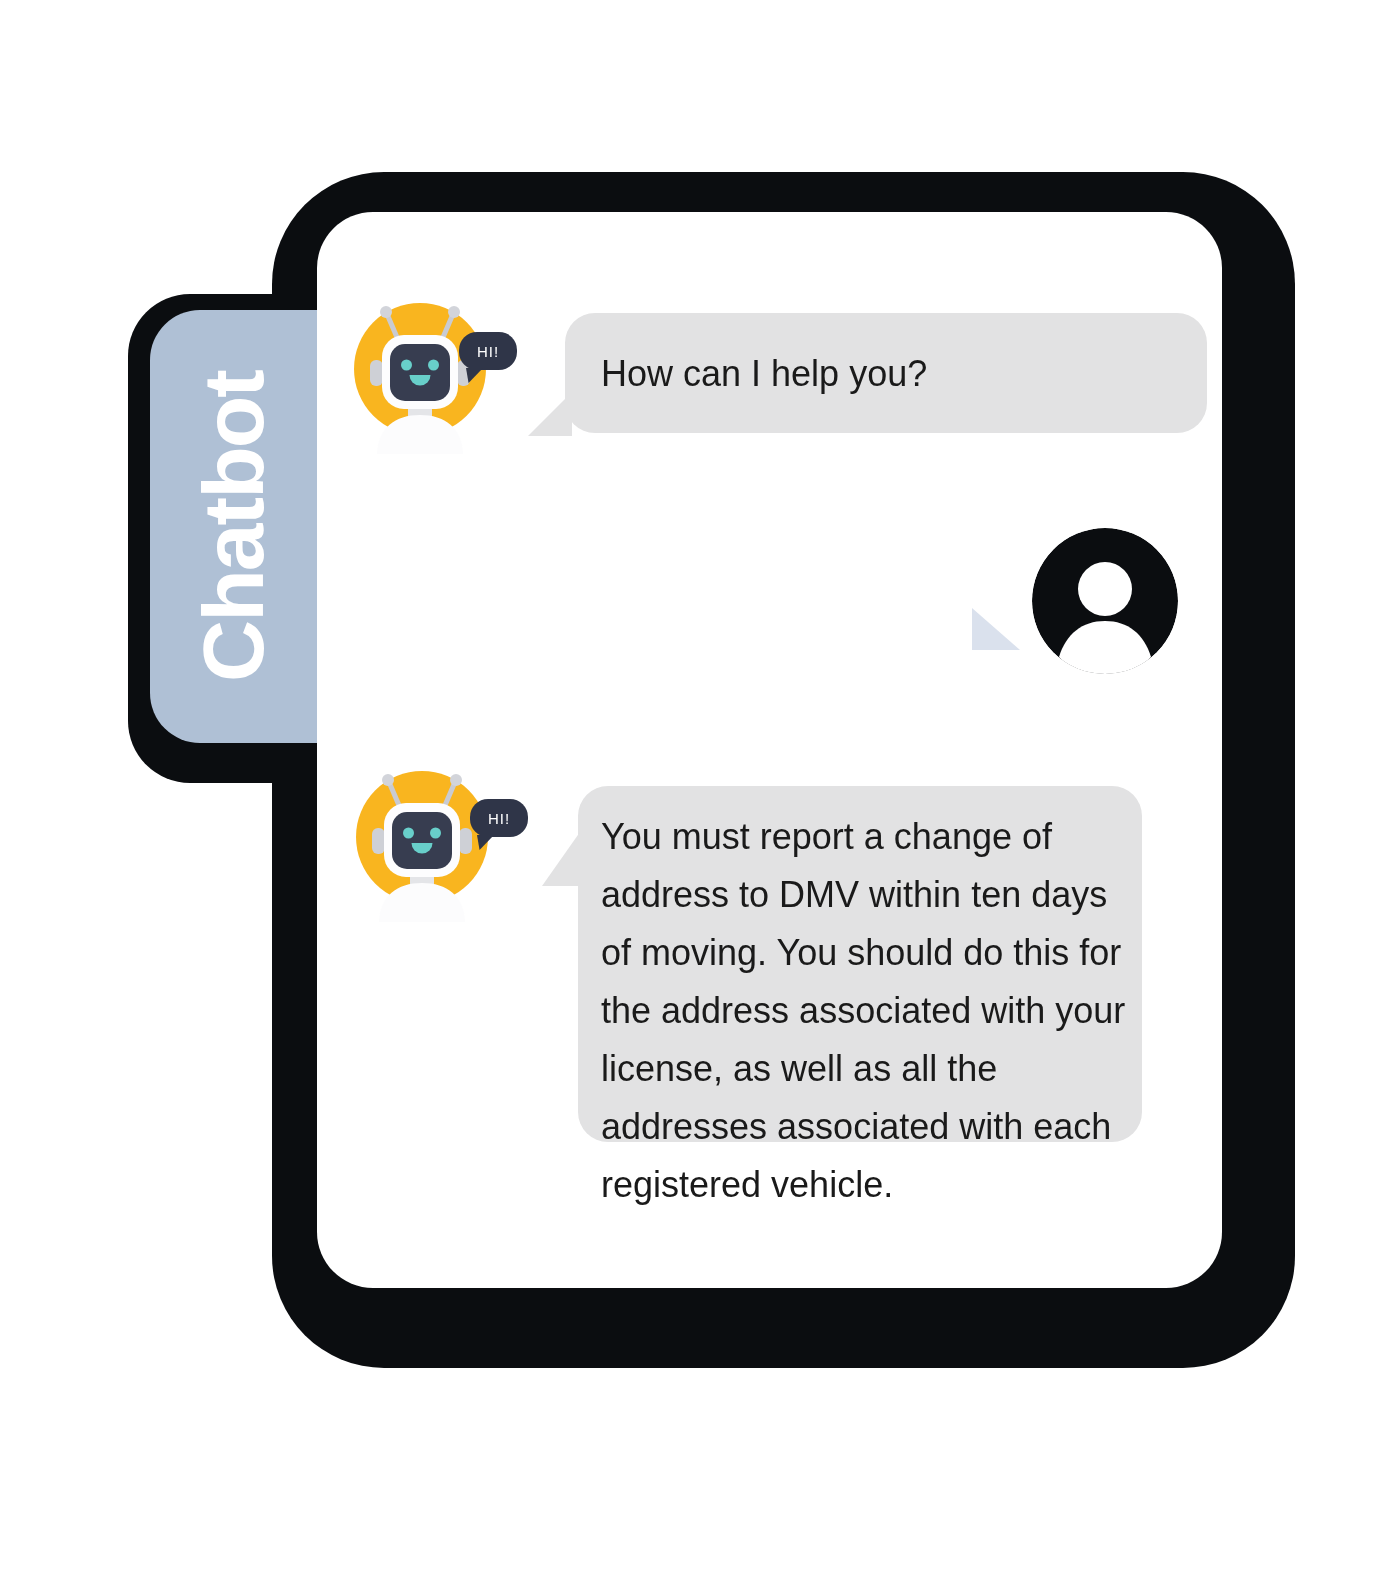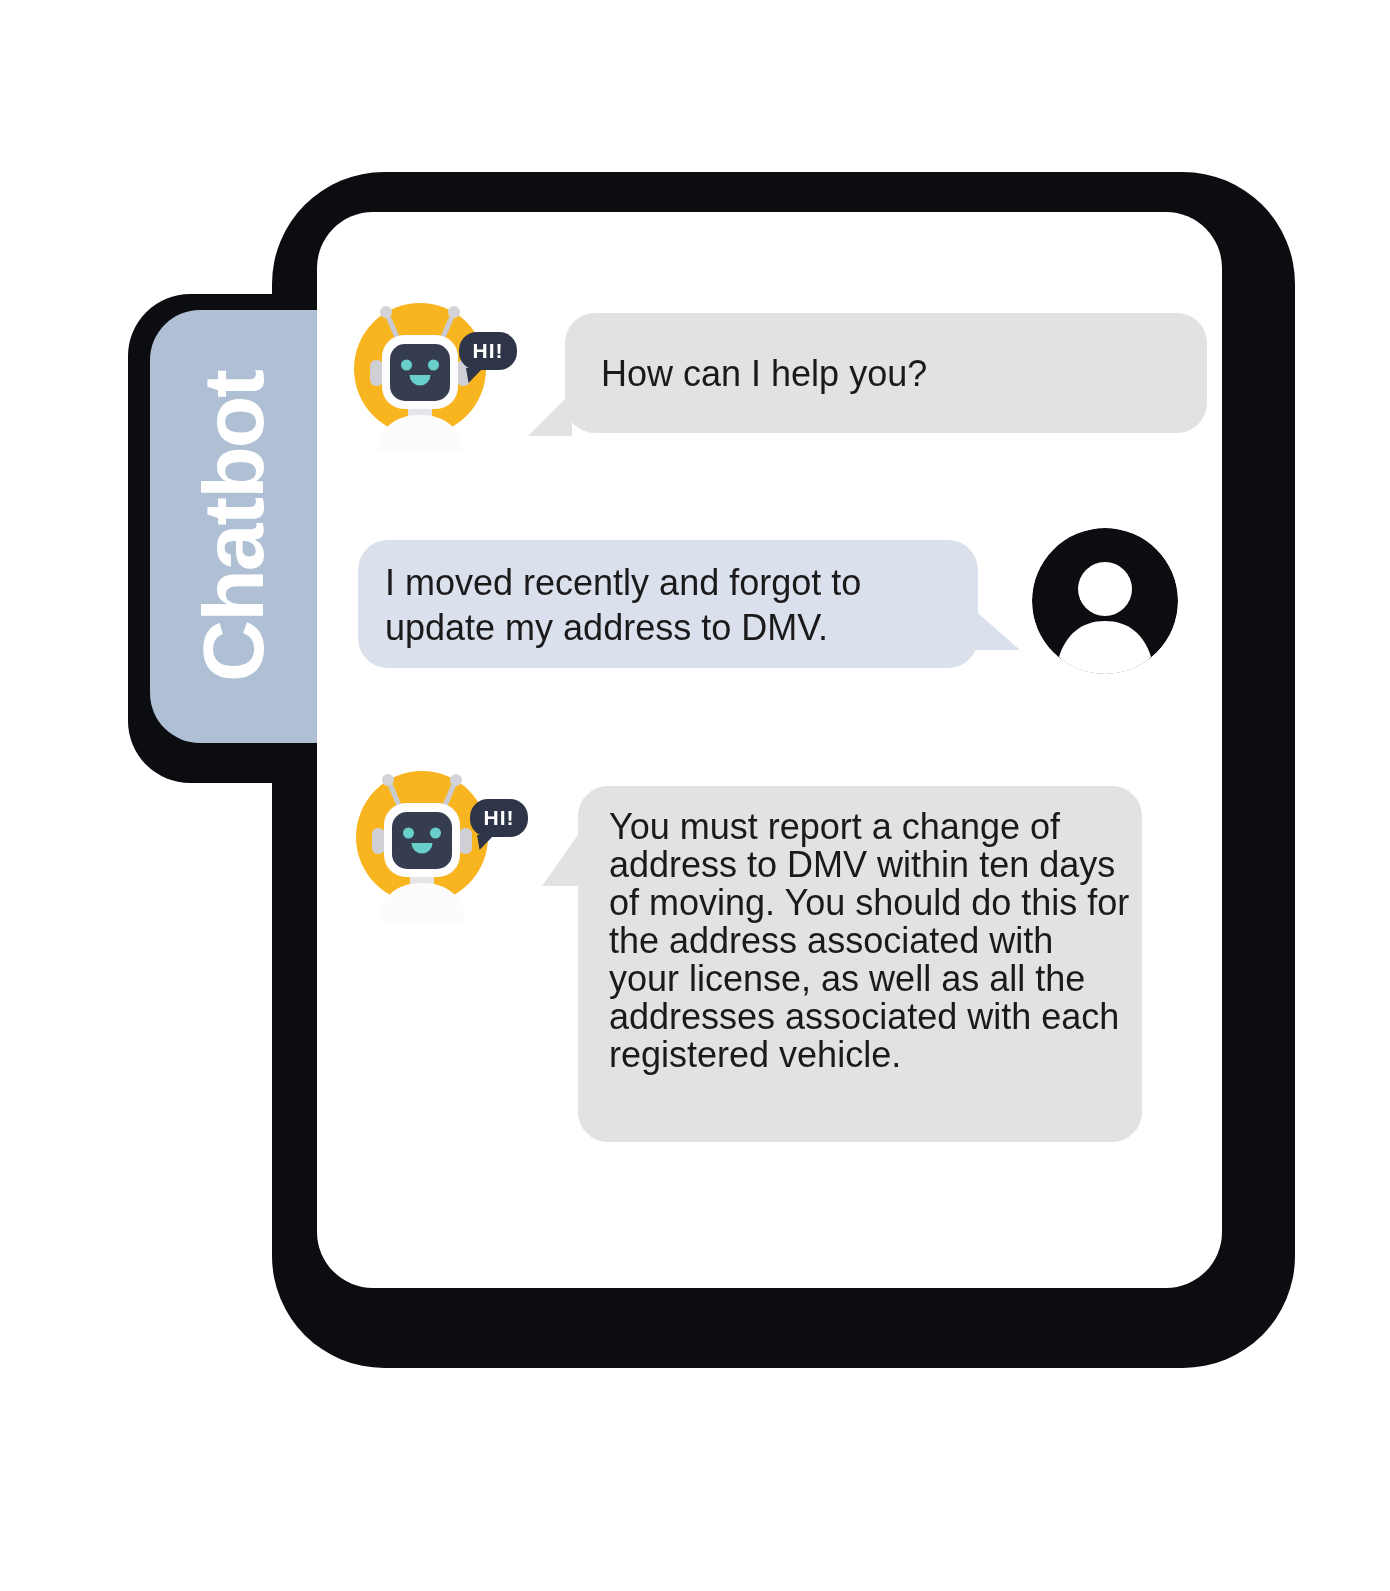--- a/index.html
+++ b/index.html
@@ -72,22 +72,22 @@
     display:flex;align-items:center;
     padding-left:36px;
   }
   .bubble.user{
     left:358px;top:540px;width:620px;height:128px;
     background:var(--user-bubble);
     padding:20px 73px 0 27px;
   }
   .bubble.bot2{
     left:578px;top:786px;width:564px;height:356px;
-    padding:22px 11px 0 31px;
-    line-height:38px;
+    padding:22px 11px 0 23px;
+    line-height:58px;
   }
   .tail{position:absolute;z-index:5;}
   .tail.bot-tail1{
     left:528px;top:392px;width:44px;height:44px;
     background:var(--bot-bubble);
     clip-path:polygon(100% 0,100% 100%,0 100%);
   }
   .tail.user-tail{
     left:972px;top:608px;width:48px;height:42px;
     background:var(--user-bubble);
@@ -98,22 +98,22 @@
     background:var(--bot-bubble);
     clip-path:polygon(100% 0,100% 100%,0 100%);
   }
   .bot-avatar{width:140px;height:152px;}
   .bot-avatar.first{left:350px;top:302px;}
   .bot-avatar.second{left:352px;top:770px;}
   .bot-avatar svg{display:block;width:100%;height:100%;}
   .hi-badge{
     background:var(--hi-bg);
     color:#ffffff;
-    font-weight:bold;
-    font-size:21px;
+    font-weight:normal;
+    font-size:15px;
     width:58px;height:38px;
     border-radius:18px;
     display:flex;align-items:center;justify-content:center;
     letter-spacing:1px;
   }
   .hi-badge.first{left:459px;top:332px;}
   .hi-badge.second{left:470px;top:799px;}
   .hi-tail{
     position:absolute;left:7px;bottom:-13px;width:17px;height:15px;
     background:var(--hi-bg);
@@ -156,23 +156,20 @@
   </div>
   <div class="chat-item hi-badge first">
     <span>HI!</span>
     <span class="hi-tail"></span>
   </div>
   <div class="chat-item bubble bot1">
     <span>How can I help you?</span>
   </div>
   <div class="tail bot-tail1"></div>
 
-  <div class="chat-item bubble user">
-    <span>I moved recently and forgot to update my address to DMV.</span>
-  </div>
   <div class="tail user-tail"></div>
   <div class="chat-item user-avatar">
     <svg viewBox="0 0 146 146" aria-hidden="true">
       <defs>
         <clipPath id="uaclip">
             <circle cx="73" cy="73" r="73"></circle>
           </clipPath>
       </defs>
       <g clip-path="url(#uaclip)">
         <circle cx="73" cy="73" r="73" fill="#0b0d10"></circle>

